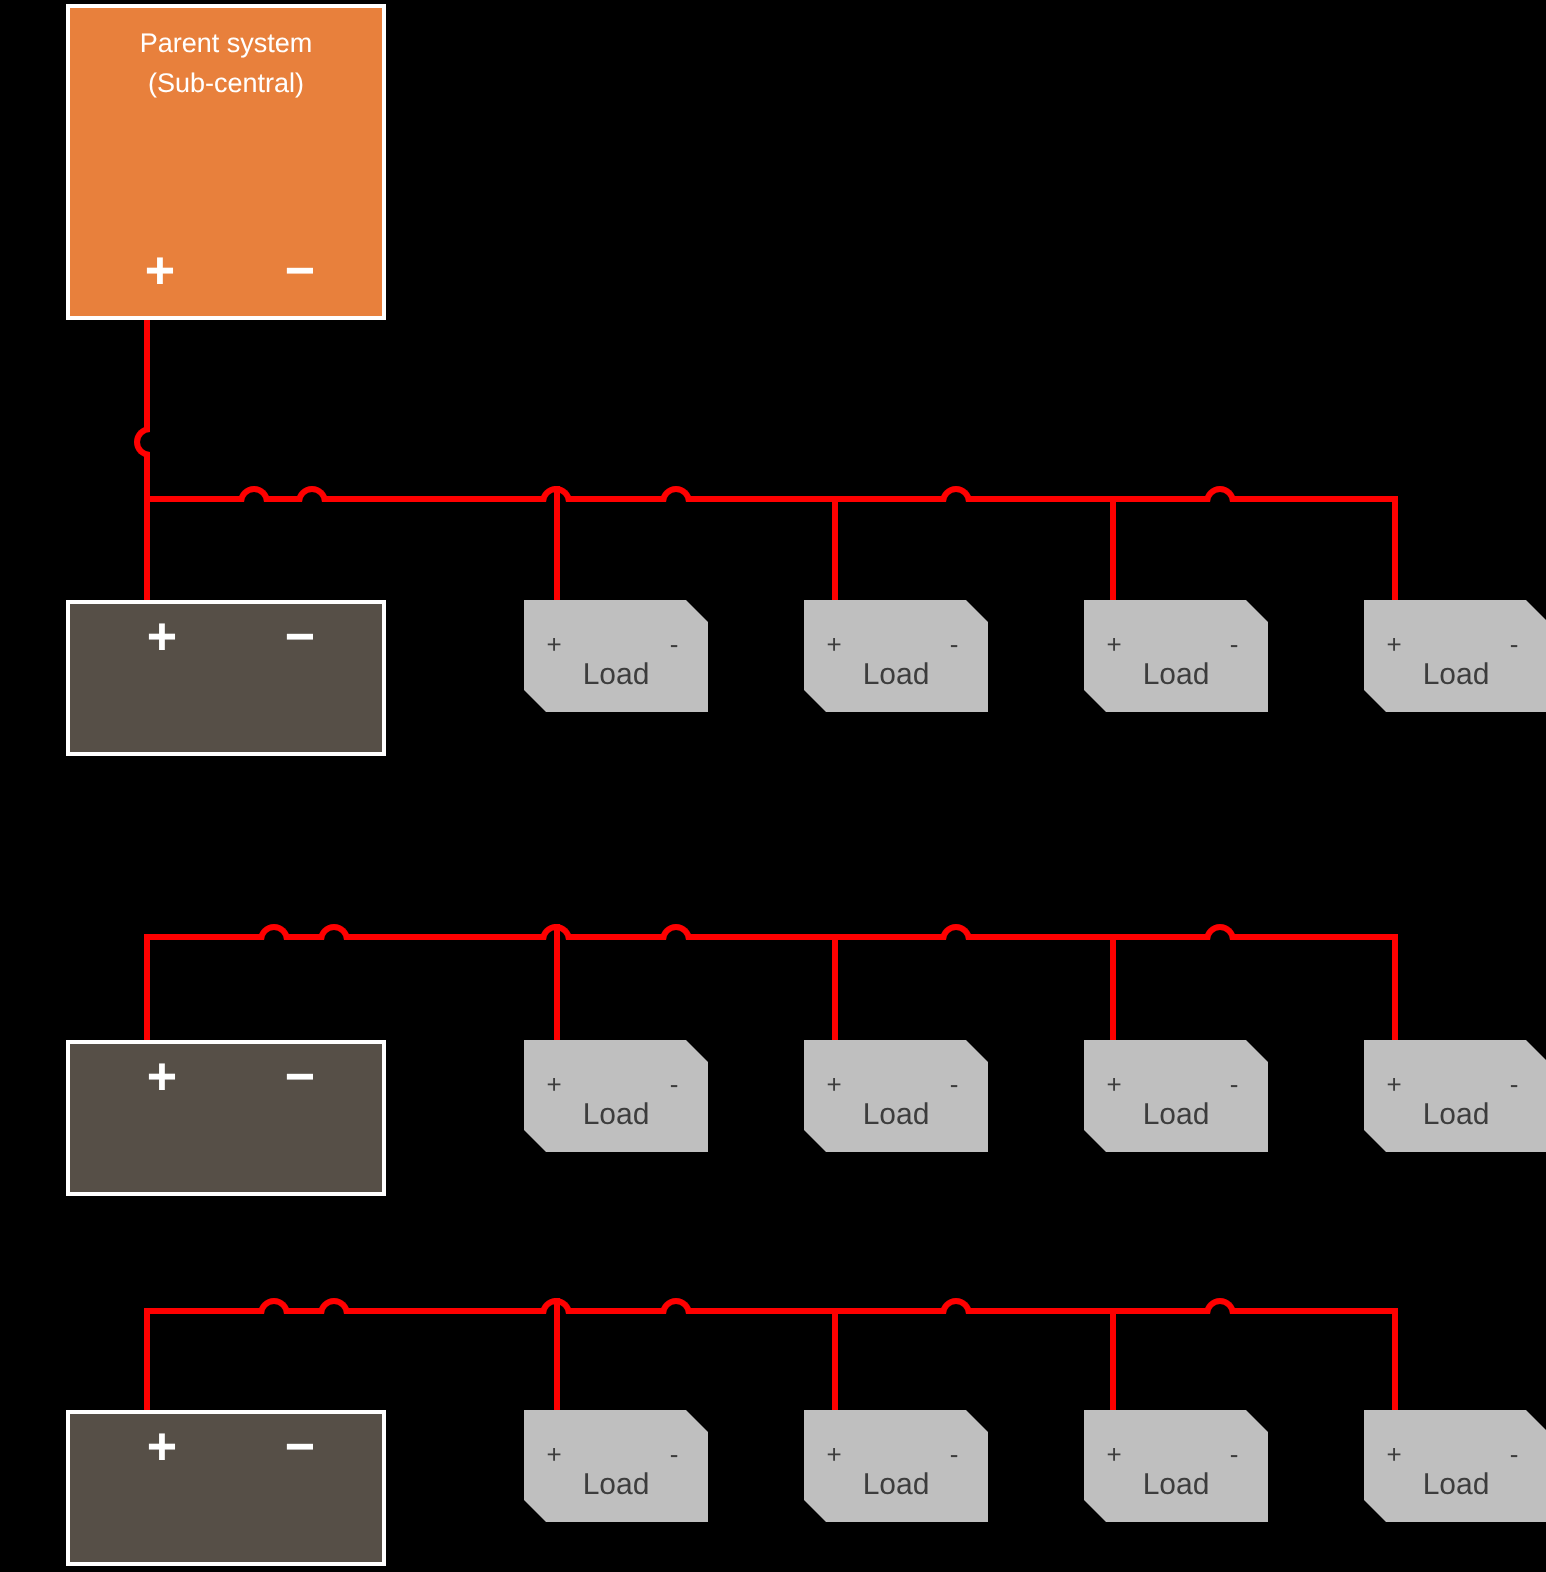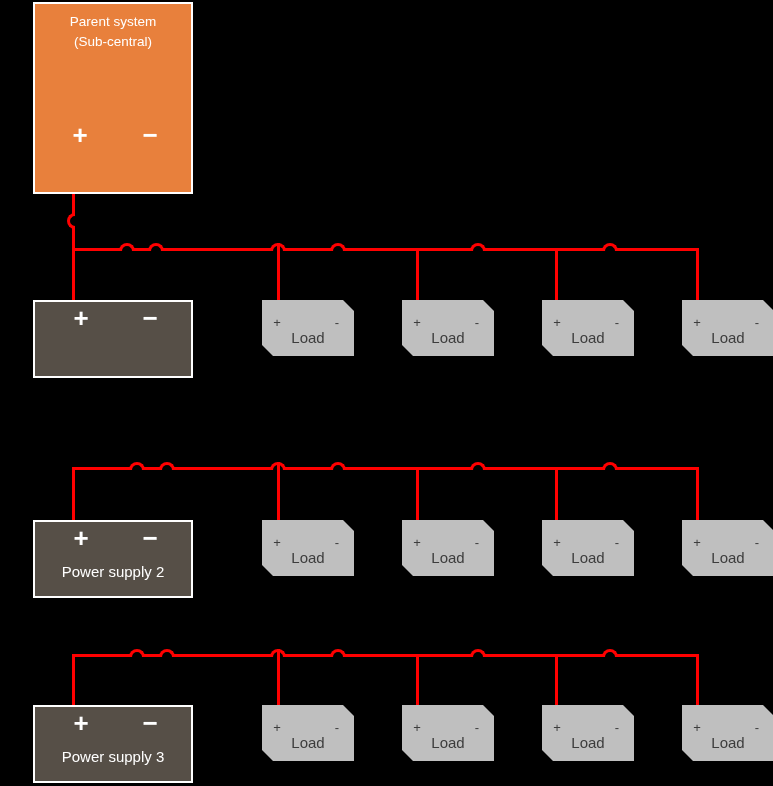--- a/index.html
+++ b/index.html
@@ -11,21 +11,21 @@
   
   .w{position:absolute;background:var(--wire,#f00);}
   .jump-h{position:absolute;width:16px;height:8px;box-sizing:border-box;
     background:var(--bg,#000);border:3px solid var(--wire,#f00);border-bottom:none;
     border-radius:8px 8px 0 0;}
   .jump-v{position:absolute;width:8px;height:16px;box-sizing:border-box;
     background:var(--bg,#000);border:3px solid var(--wire,#f00);border-right:none;
     border-radius:8px 0 0 8px;}
   
   .box{position:absolute;box-sizing:border-box;}
-  .parent{width:160px;height:192px;background:var(--parent-fill,#e8803c);
+  .parent{width:160px;height:158px;background:var(--parent-fill,#e8803c);
     border:2px solid var(--box-border,#fff);}
   .ptitle{margin-top:8px;text-align:center;color:var(--text-light,#fff);
     font-size:13.5px;line-height:20px;}
   .supply{width:160px;height:78px;background:var(--supply-fill,#564f47);
     border:2px solid var(--box-border,#fff);}
   .slabel{position:absolute;left:0;right:0;top:41px;text-align:center;
     color:var(--text-light,#fff);font-size:15px;}
   .load{width:92px;height:56px;background:var(--load-fill,#bfbfbf);
     clip-path:polygon(0 0, calc(100% - 11px) 0, 100% 11px, 100% 100%, 11px 100%, 0 calc(100% - 11px));}
   .llabel{position:absolute;left:0;right:0;top:29px;text-align:center;
@@ -109,21 +109,20 @@
   </div>
   <div class="box load" style="left:682px;top:300px">
     <span class="term small" style="left:15px;top:22px">+</span>
     <span class="term small" style="left:75px;top:22px">-</span>
     <div class="llabel">Load</div>
   </div>
 
   <div class="box supply" style="left:33px;top:520px">
     <span class="term big" style="left:46px;top:16px">+</span>
     <span class="term big" style="left:115px;top:16px">−</span>
-    <div class="slabel">Power supply 2</div>
   </div>
   <div class="box load" style="left:262px;top:520px">
     <span class="term small" style="left:15px;top:22px">+</span>
     <span class="term small" style="left:75px;top:22px">-</span>
     <div class="llabel">Load</div>
   </div>
   <div class="box load" style="left:402px;top:520px">
     <span class="term small" style="left:15px;top:22px">+</span>
     <span class="term small" style="left:75px;top:22px">-</span>
     <div class="llabel">Load</div>
@@ -135,21 +134,20 @@
   </div>
   <div class="box load" style="left:682px;top:520px">
     <span class="term small" style="left:15px;top:22px">+</span>
     <span class="term small" style="left:75px;top:22px">-</span>
     <div class="llabel">Load</div>
   </div>
 
   <div class="box supply" style="left:33px;top:705px">
     <span class="term big" style="left:46px;top:16px">+</span>
     <span class="term big" style="left:115px;top:16px">−</span>
-    <div class="slabel">Power supply 3</div>
   </div>
   <div class="box load" style="left:262px;top:705px">
     <span class="term small" style="left:15px;top:22px">+</span>
     <span class="term small" style="left:75px;top:22px">-</span>
     <div class="llabel">Load</div>
   </div>
   <div class="box load" style="left:402px;top:705px">
     <span class="term small" style="left:15px;top:22px">+</span>
     <span class="term small" style="left:75px;top:22px">-</span>
     <div class="llabel">Load</div>

